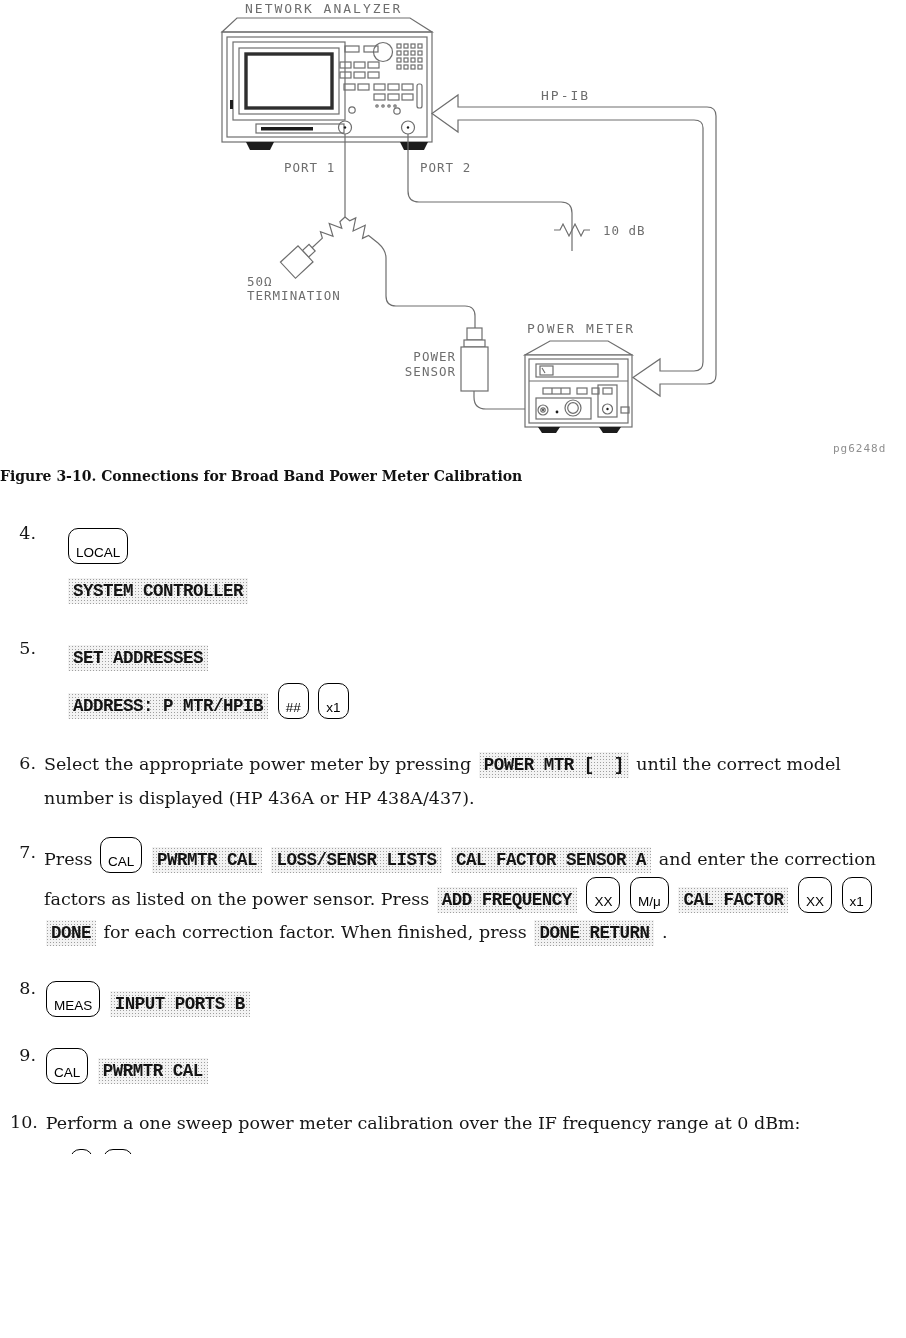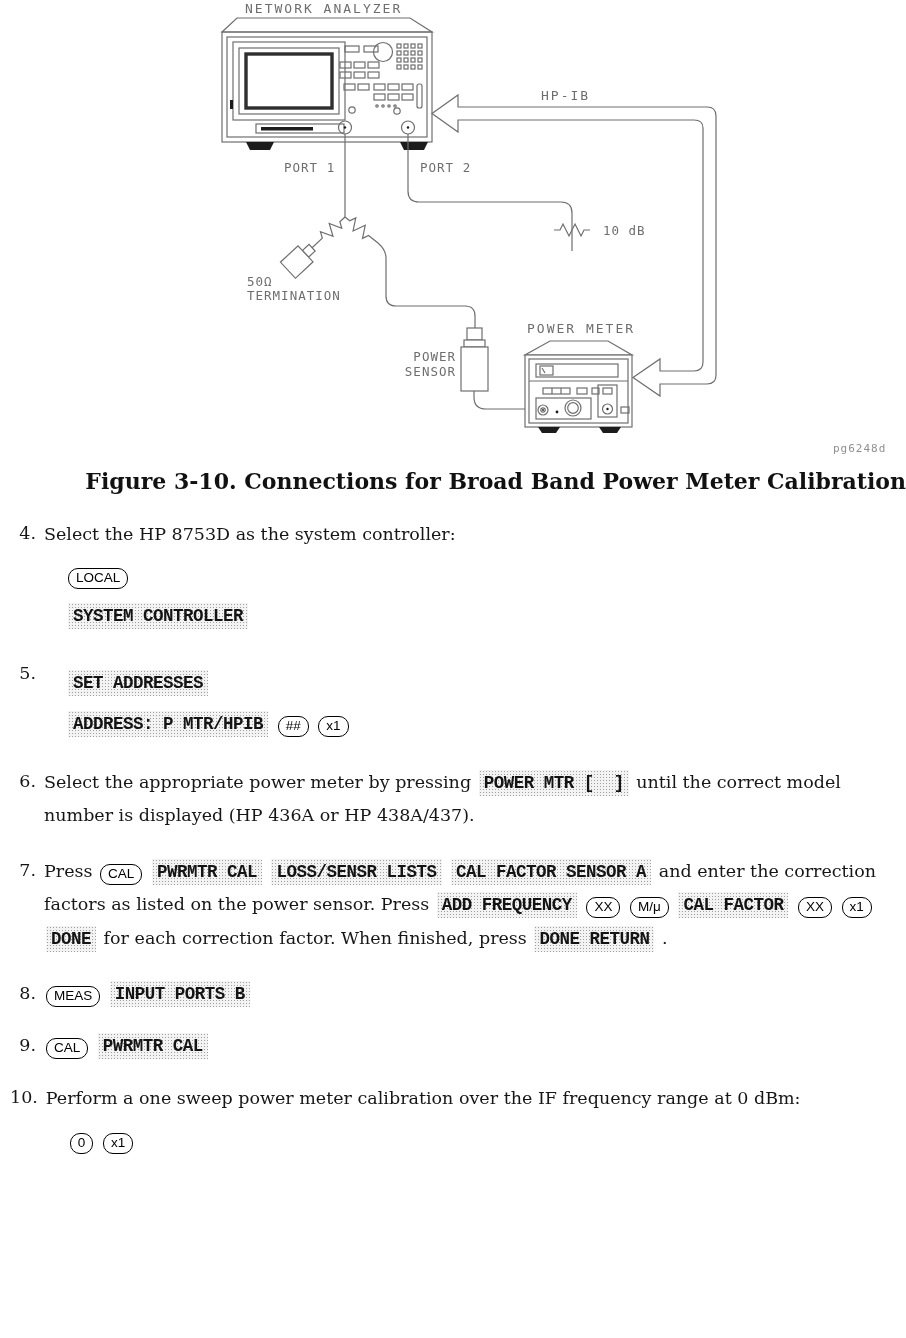--- a/index.html
+++ b/index.html
@@ -9,39 +9,39 @@
   #fig{position:absolute;top:0;left:0;width:906px;}
   svg{display:block;}
   .ln{stroke:#6e6e6e;stroke-width:1.2;fill:none;}
   .lnf{stroke:#6e6e6e;stroke-width:1.2;fill:#fff;}
   .thick{stroke:#2e2e2e;stroke-width:3.4;fill:#fff;}
   .dark{fill:#1c1c1c;stroke:none;}
   .dtext{font-family:"DejaVu Sans Mono",monospace;fill:#6e6e6e;font-size:12.5px;letter-spacing:1px;}
   .dtext.big{font-size:13px;letter-spacing:2px;}
   .dtext.small{font-size:11px;fill:#8f8f8f;letter-spacing:1px;}
   
-  #caption{position:absolute;top:468px;left:0;width:906px;text-align:right;
-           font-family:"DejaVu Serif",serif;font-weight:bold;font-size:22px;color:#111;}
+  #caption{position:absolute;top:468px;left:0;width:906px;text-align:left;
+           font-family:"DejaVu Serif",serif;font-weight:bold;font-size:14px;color:#111;}
   
   #steps{position:absolute;top:518px;left:10px;width:886px;margin:0;padding:0;list-style:none;}
   .step{display:flex;margin:0 0 17px 0;}
   .num{flex:0 0 26px;text-align:right;padding-right:8px;font-size:17.5px;line-height:31px;}
   .step-body{flex:1;min-width:0;}
   .para{margin:0 0 6px 0;font-size:17.5px;line-height:32.5px;max-width:852px;}
   .keyline{margin:10px 0 10px 22px;line-height:30px;}
-  .keyline.lead{margin:0 0 4px 0;}
+  .keyline.lead{margin:8px 0 4px 0;}
   .tok{font-size:17.5px;}
   .softkey{font-family:"Liberation Mono",monospace;font-weight:bold;font-size:17.5px;
            letter-spacing:-0.5px;color:#141414;padding:3px 5px;margin:0 2px;
            background-color:#f3f3f3;
            background-image:radial-gradient(circle,#9f9f9f 0.8px,rgba(0,0,0,0) 0.9px);
            background-size:3px 3px;
            -webkit-box-decoration-break:clone;box-decoration-break:clone;}
   .hardkey{font-family:"Liberation Sans",sans-serif;font-size:13.5px;color:#000;
-           border:1.6px solid #000;border-radius:10px;padding:1px 7px 2px 7px;margin:0 2px;
+           border:1.6px solid #000;border-radius:10px;padding:16px 7px 2px 7px;margin:0 2px;
            display:inline-block;line-height:16px;vertical-align:-1px;background:#fff;white-space:nowrap;}
   
   #footer{position:absolute;right:16px;bottom:12px;font-family:"Liberation Sans",sans-serif;
           font-weight:bold;font-size:17.5px;color:#000;}
   #footer .pg{margin-left:20px;}
 </style>
 </head>
 <body>
 
 <div id="page">
@@ -202,21 +202,20 @@
       <text class="dtext small" x="833" y="452">pg6248d</text>
     </svg>
   </figure>
 
   <div id="caption">Figure 3-10. Connections for Broad Band Power Meter Calibration</div>
 
   <ol id="steps">
       <li class="step">
         <span class="num">4.</span>
         <div class="step-body">
-          <p class="para"><span class="tok">Select the HP 8753D as the system controller:</span></p>
           <div class="keyline"><span class="hardkey">LOCAL</span></div>
           <div class="keyline"><span class="softkey">SYSTEM CONTROLLER</span></div>
         </div>
       </li>
       <li class="step">
         <span class="num">5.</span>
         <div class="step-body">
           <div class="keyline"><span class="softkey">SET ADDRESSES</span></div>
           <div class="keyline"><span class="softkey">ADDRESS: P MTR/HPIB</span><span class="tok"> </span><span class="hardkey">##</span><span class="tok"> </span><span class="hardkey">x1</span></div>
         </div>

